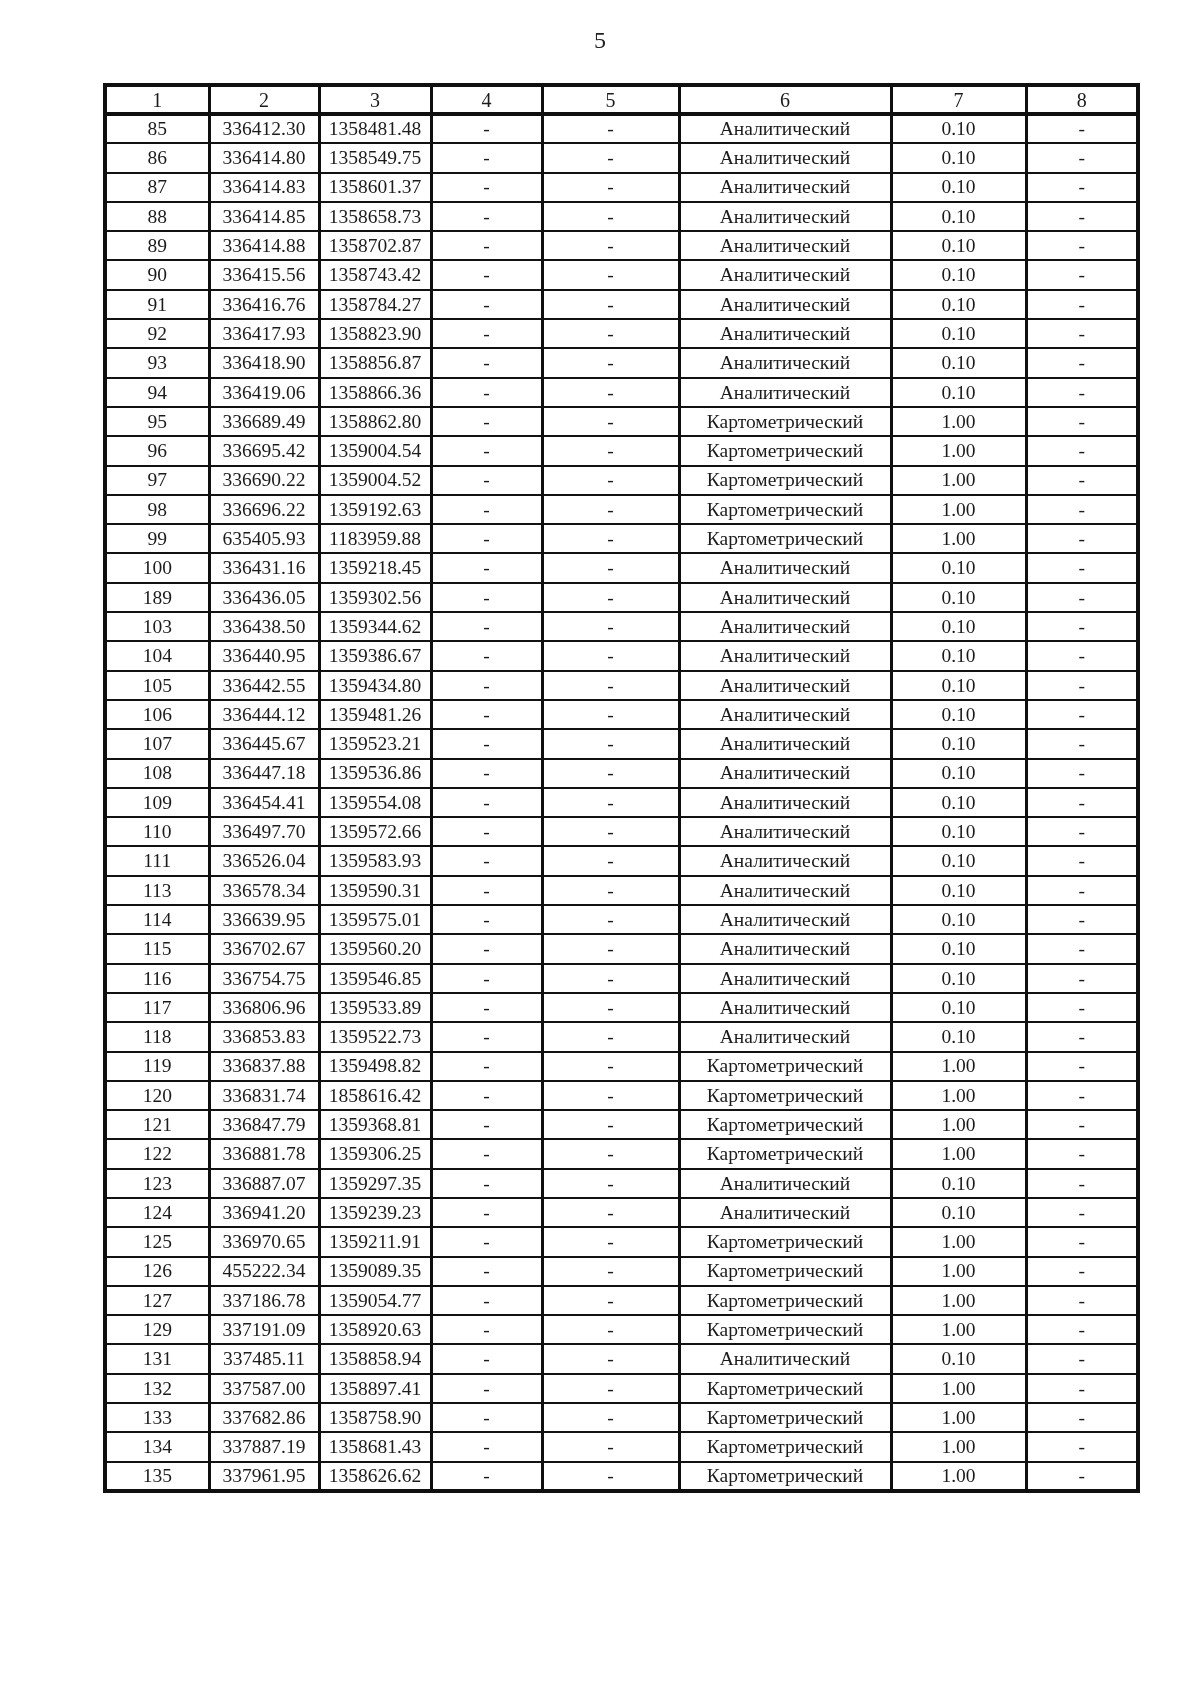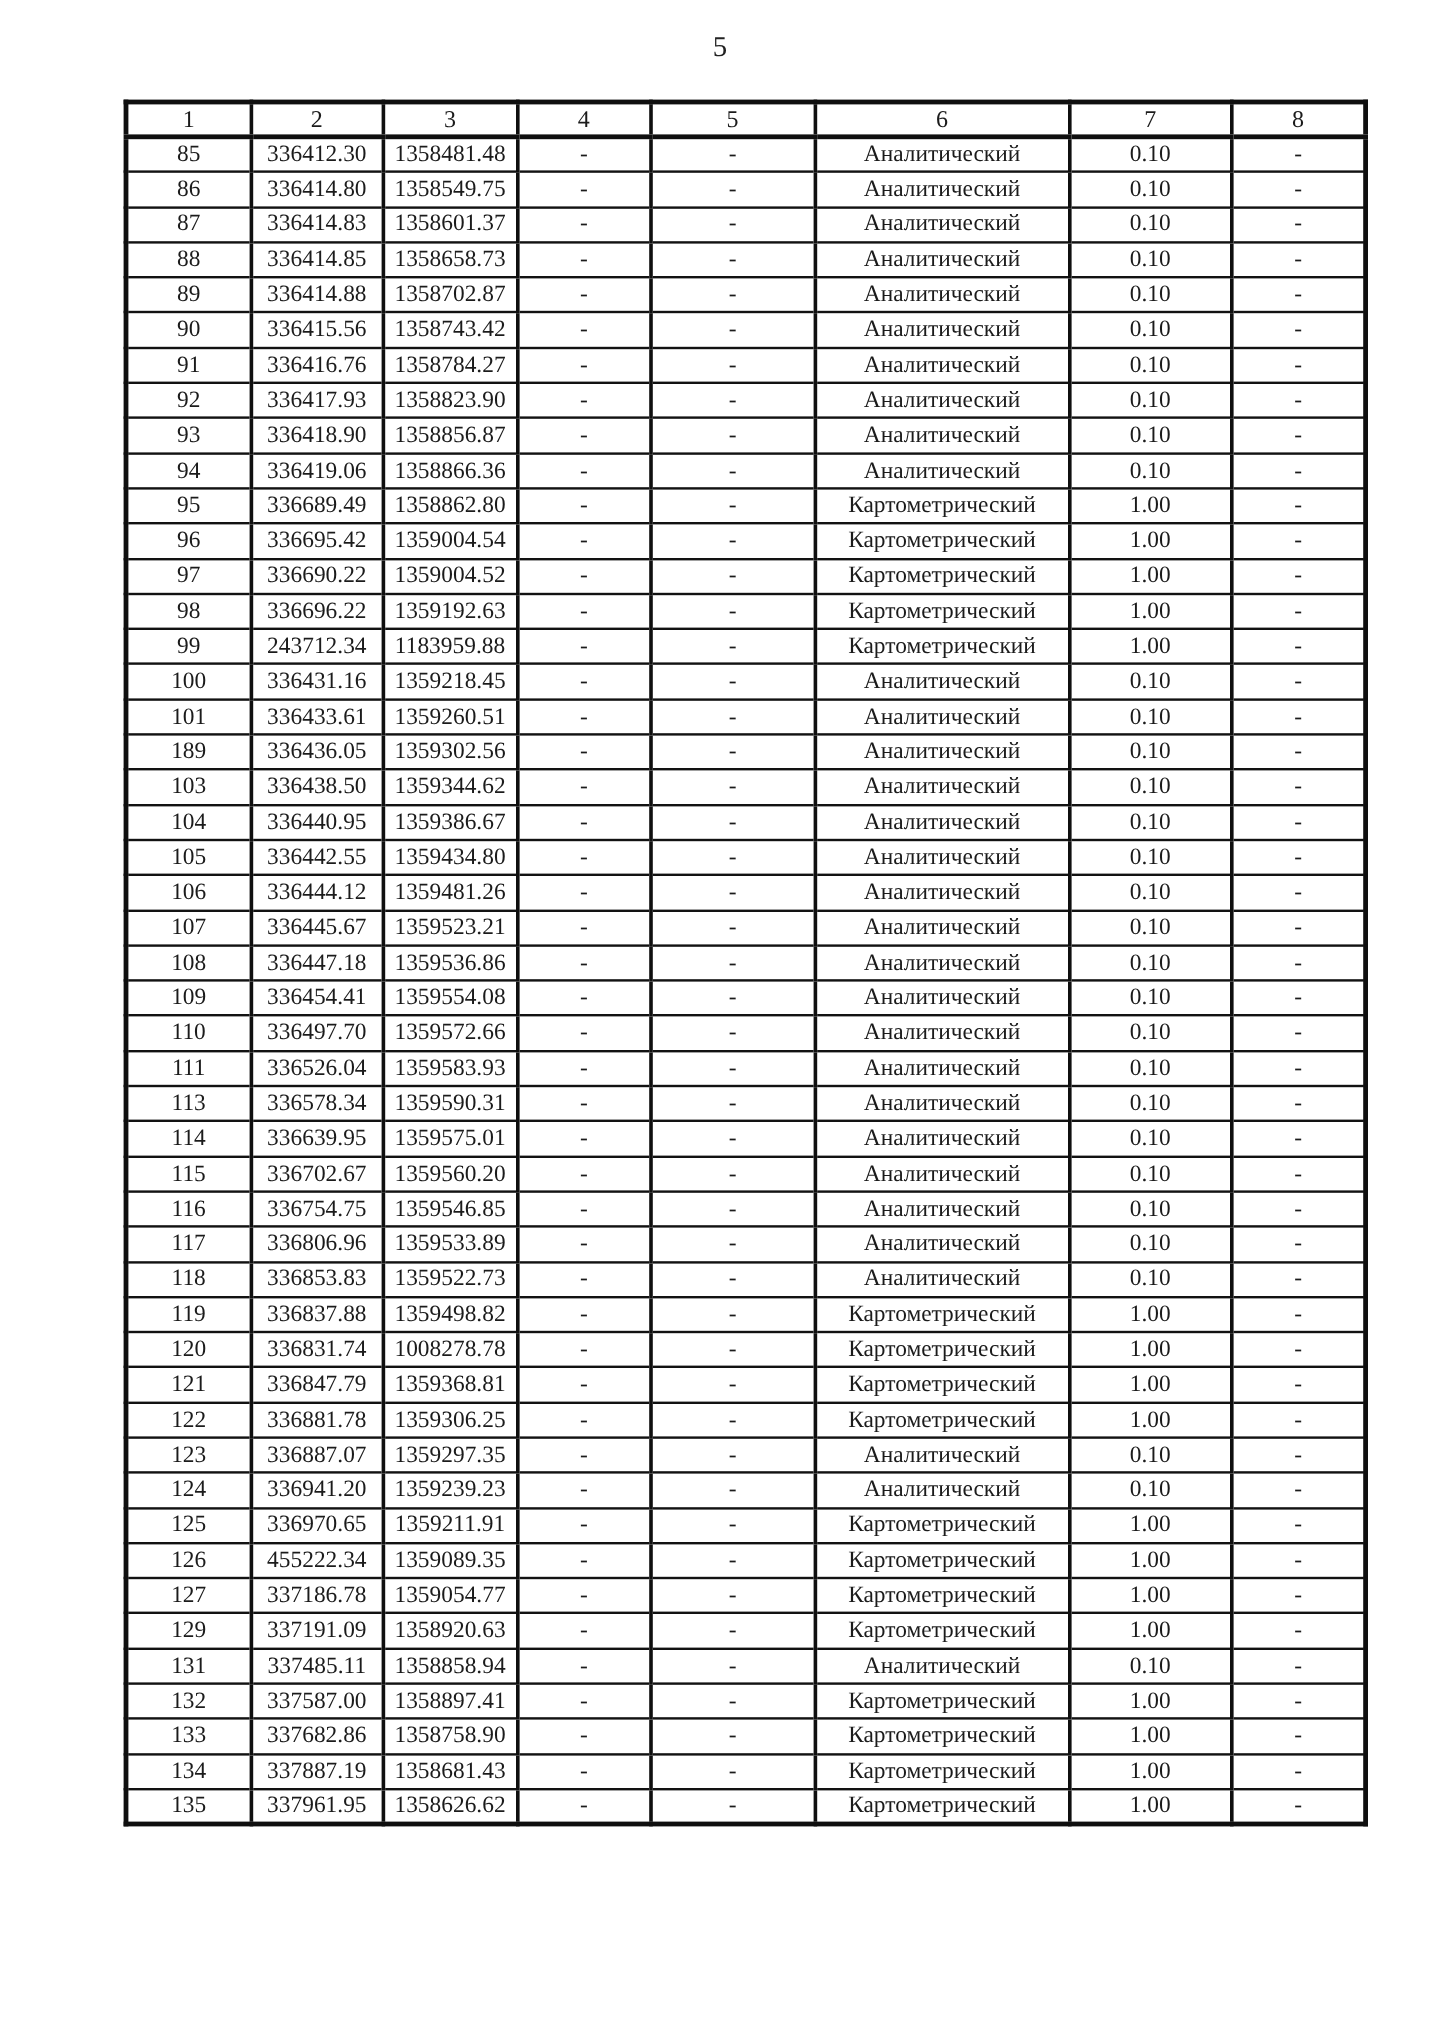--- a/index.html
+++ b/index.html
@@ -221,49 +221,39 @@
     <td>336696.22</td>
     <td>1359192.63</td>
     <td>-</td>
     <td>-</td>
     <td>Картометрический</td>
     <td>1.00</td>
     <td>-</td>
   </tr>
       <tr>
     <td>99</td>
-    <td>243712.34</td>
+    <td>635405.93</td>
     <td>1183959.88</td>
     <td>-</td>
     <td>-</td>
     <td>Картометрический</td>
     <td>1.00</td>
     <td>-</td>
   </tr>
       <tr>
     <td>100</td>
     <td>336431.16</td>
     <td>1359218.45</td>
     <td>-</td>
     <td>-</td>
     <td>Аналитический</td>
     <td>0.10</td>
     <td>-</td>
   </tr>
       <tr>
-    <td>101</td>
-    <td>336433.61</td>
-    <td>1359260.51</td>
-    <td>-</td>
-    <td>-</td>
-    <td>Аналитический</td>
-    <td>0.10</td>
-    <td>-</td>
-  </tr>
-      <tr>
     <td>189</td>
     <td>336436.05</td>
     <td>1359302.56</td>
     <td>-</td>
     <td>-</td>
     <td>Аналитический</td>
     <td>0.10</td>
     <td>-</td>
   </tr>
       <tr>
@@ -422,21 +412,21 @@
     <td>1359498.82</td>
     <td>-</td>
     <td>-</td>
     <td>Картометрический</td>
     <td>1.00</td>
     <td>-</td>
   </tr>
       <tr>
     <td>120</td>
     <td>336831.74</td>
-    <td>1008278.78</td>
+    <td>1858616.42</td>
     <td>-</td>
     <td>-</td>
     <td>Картометрический</td>
     <td>1.00</td>
     <td>-</td>
   </tr>
       <tr>
     <td>121</td>
     <td>336847.79</td>
     <td>1359368.81</td>

